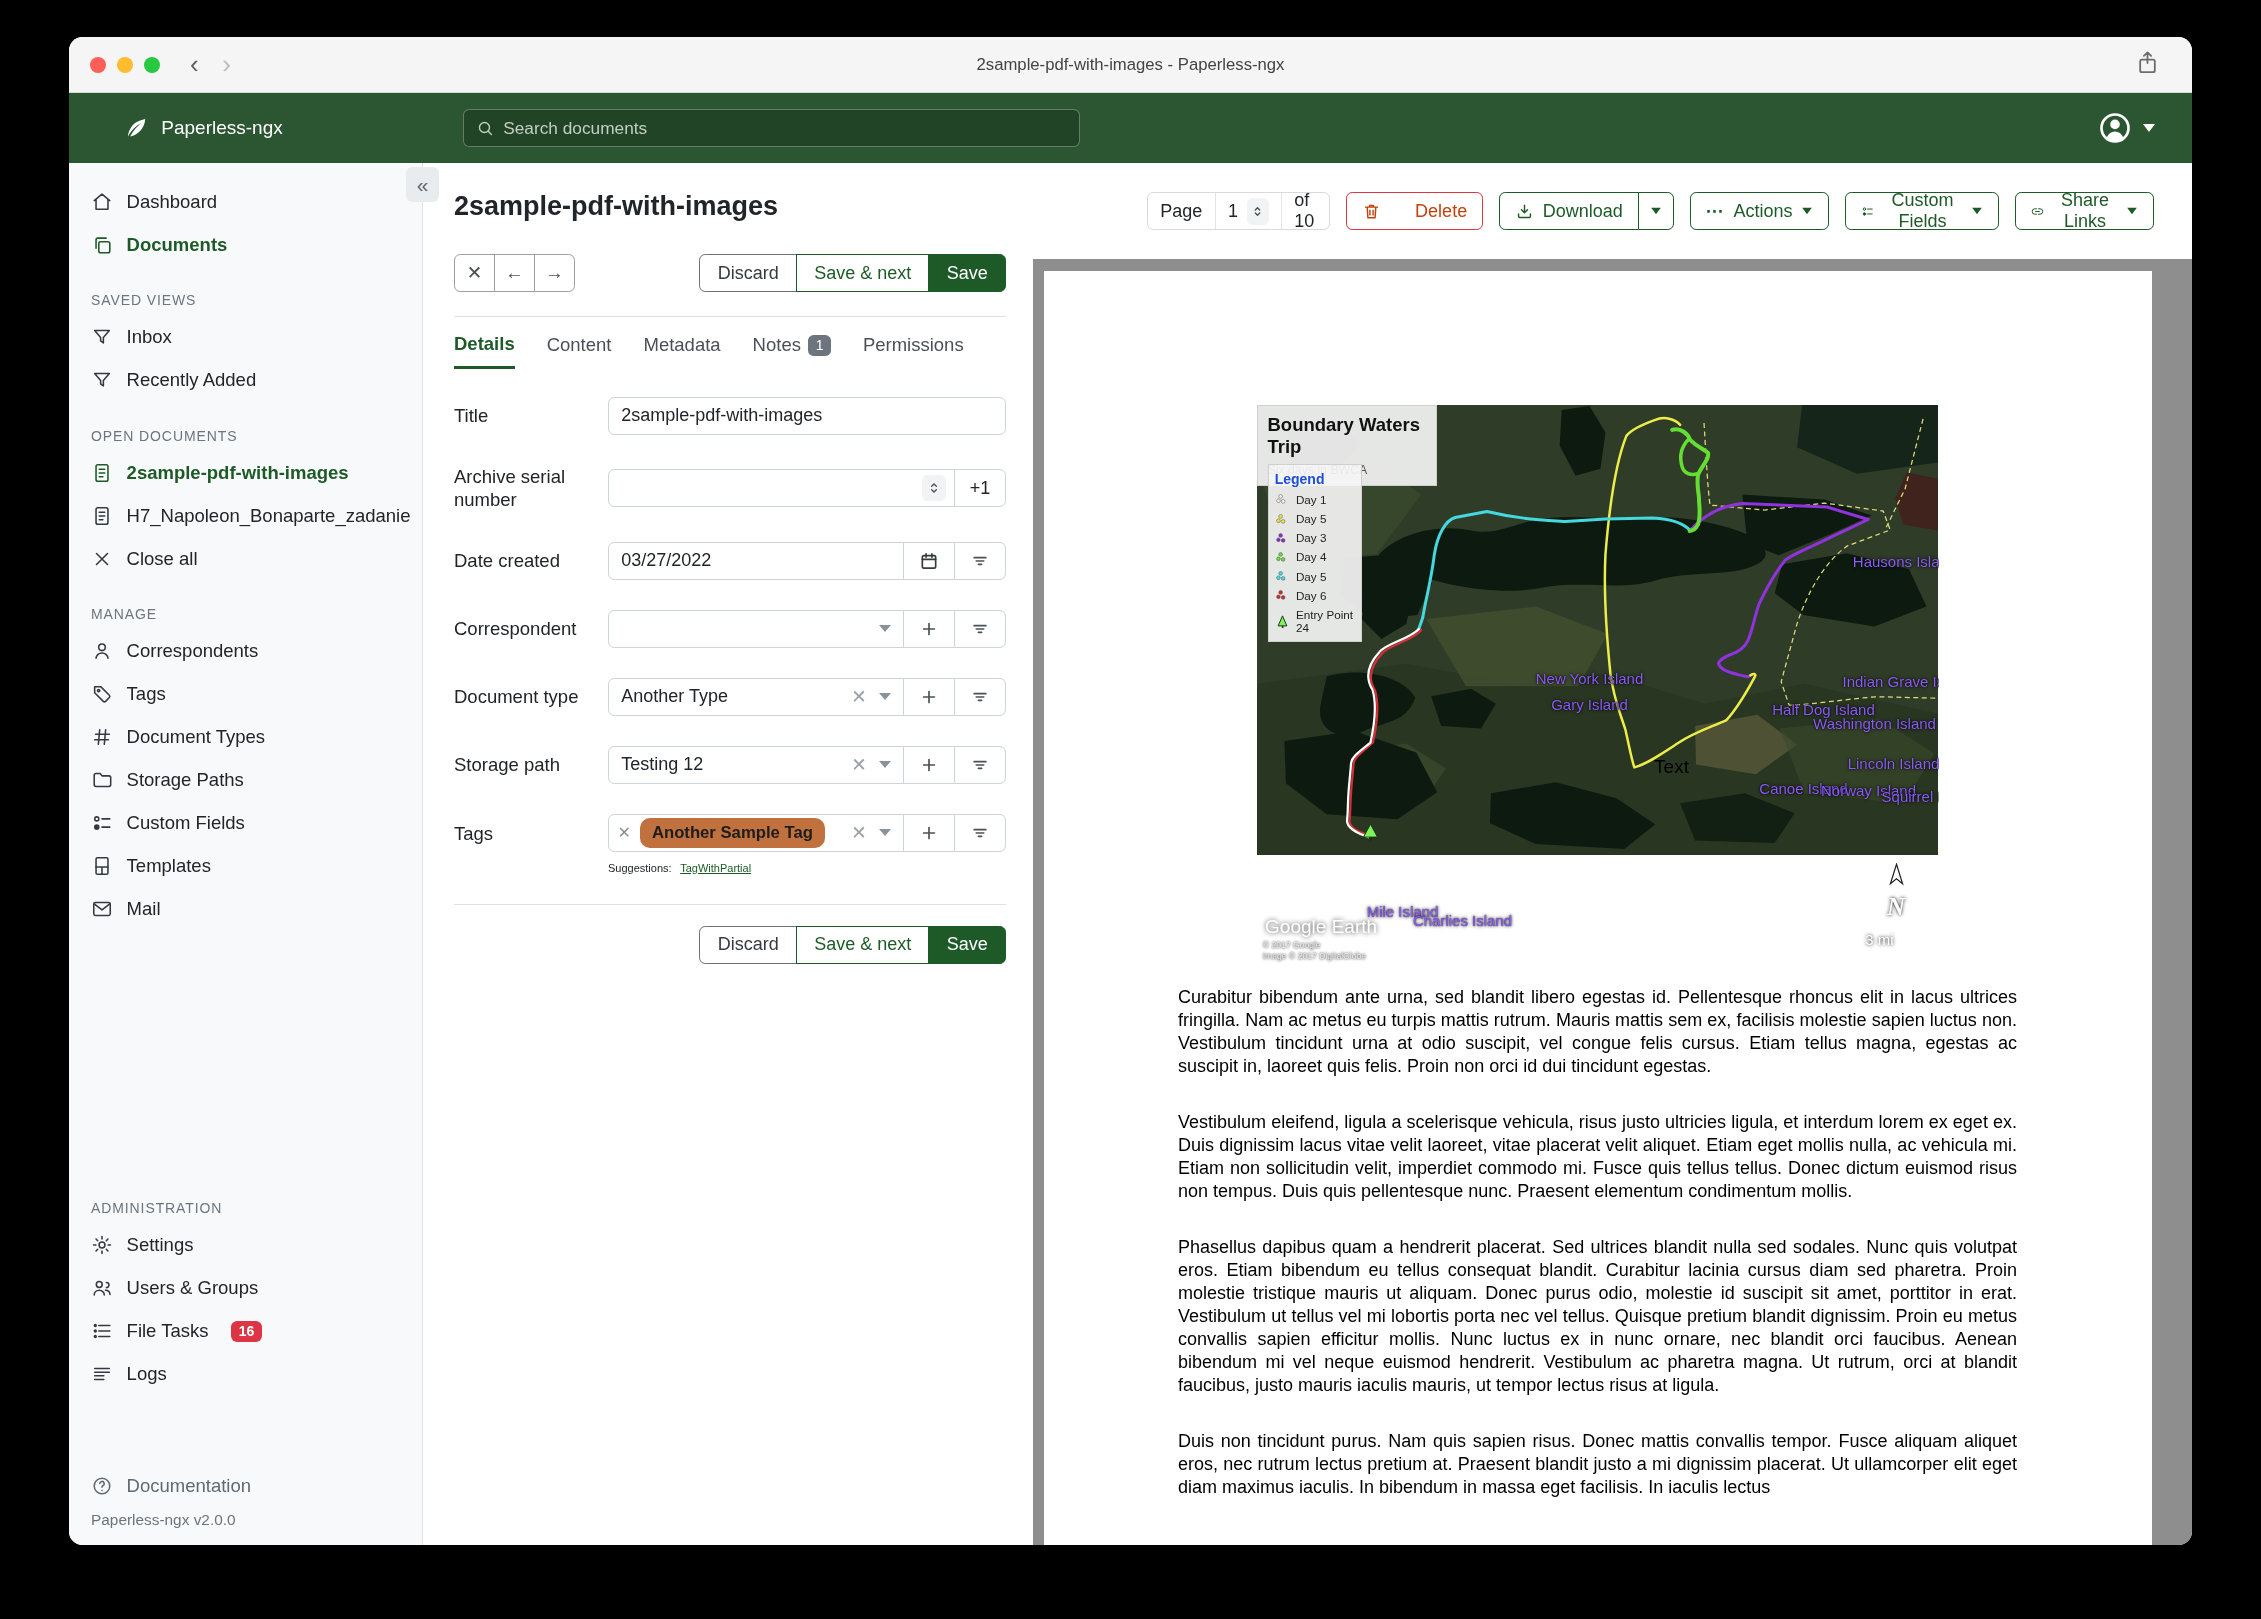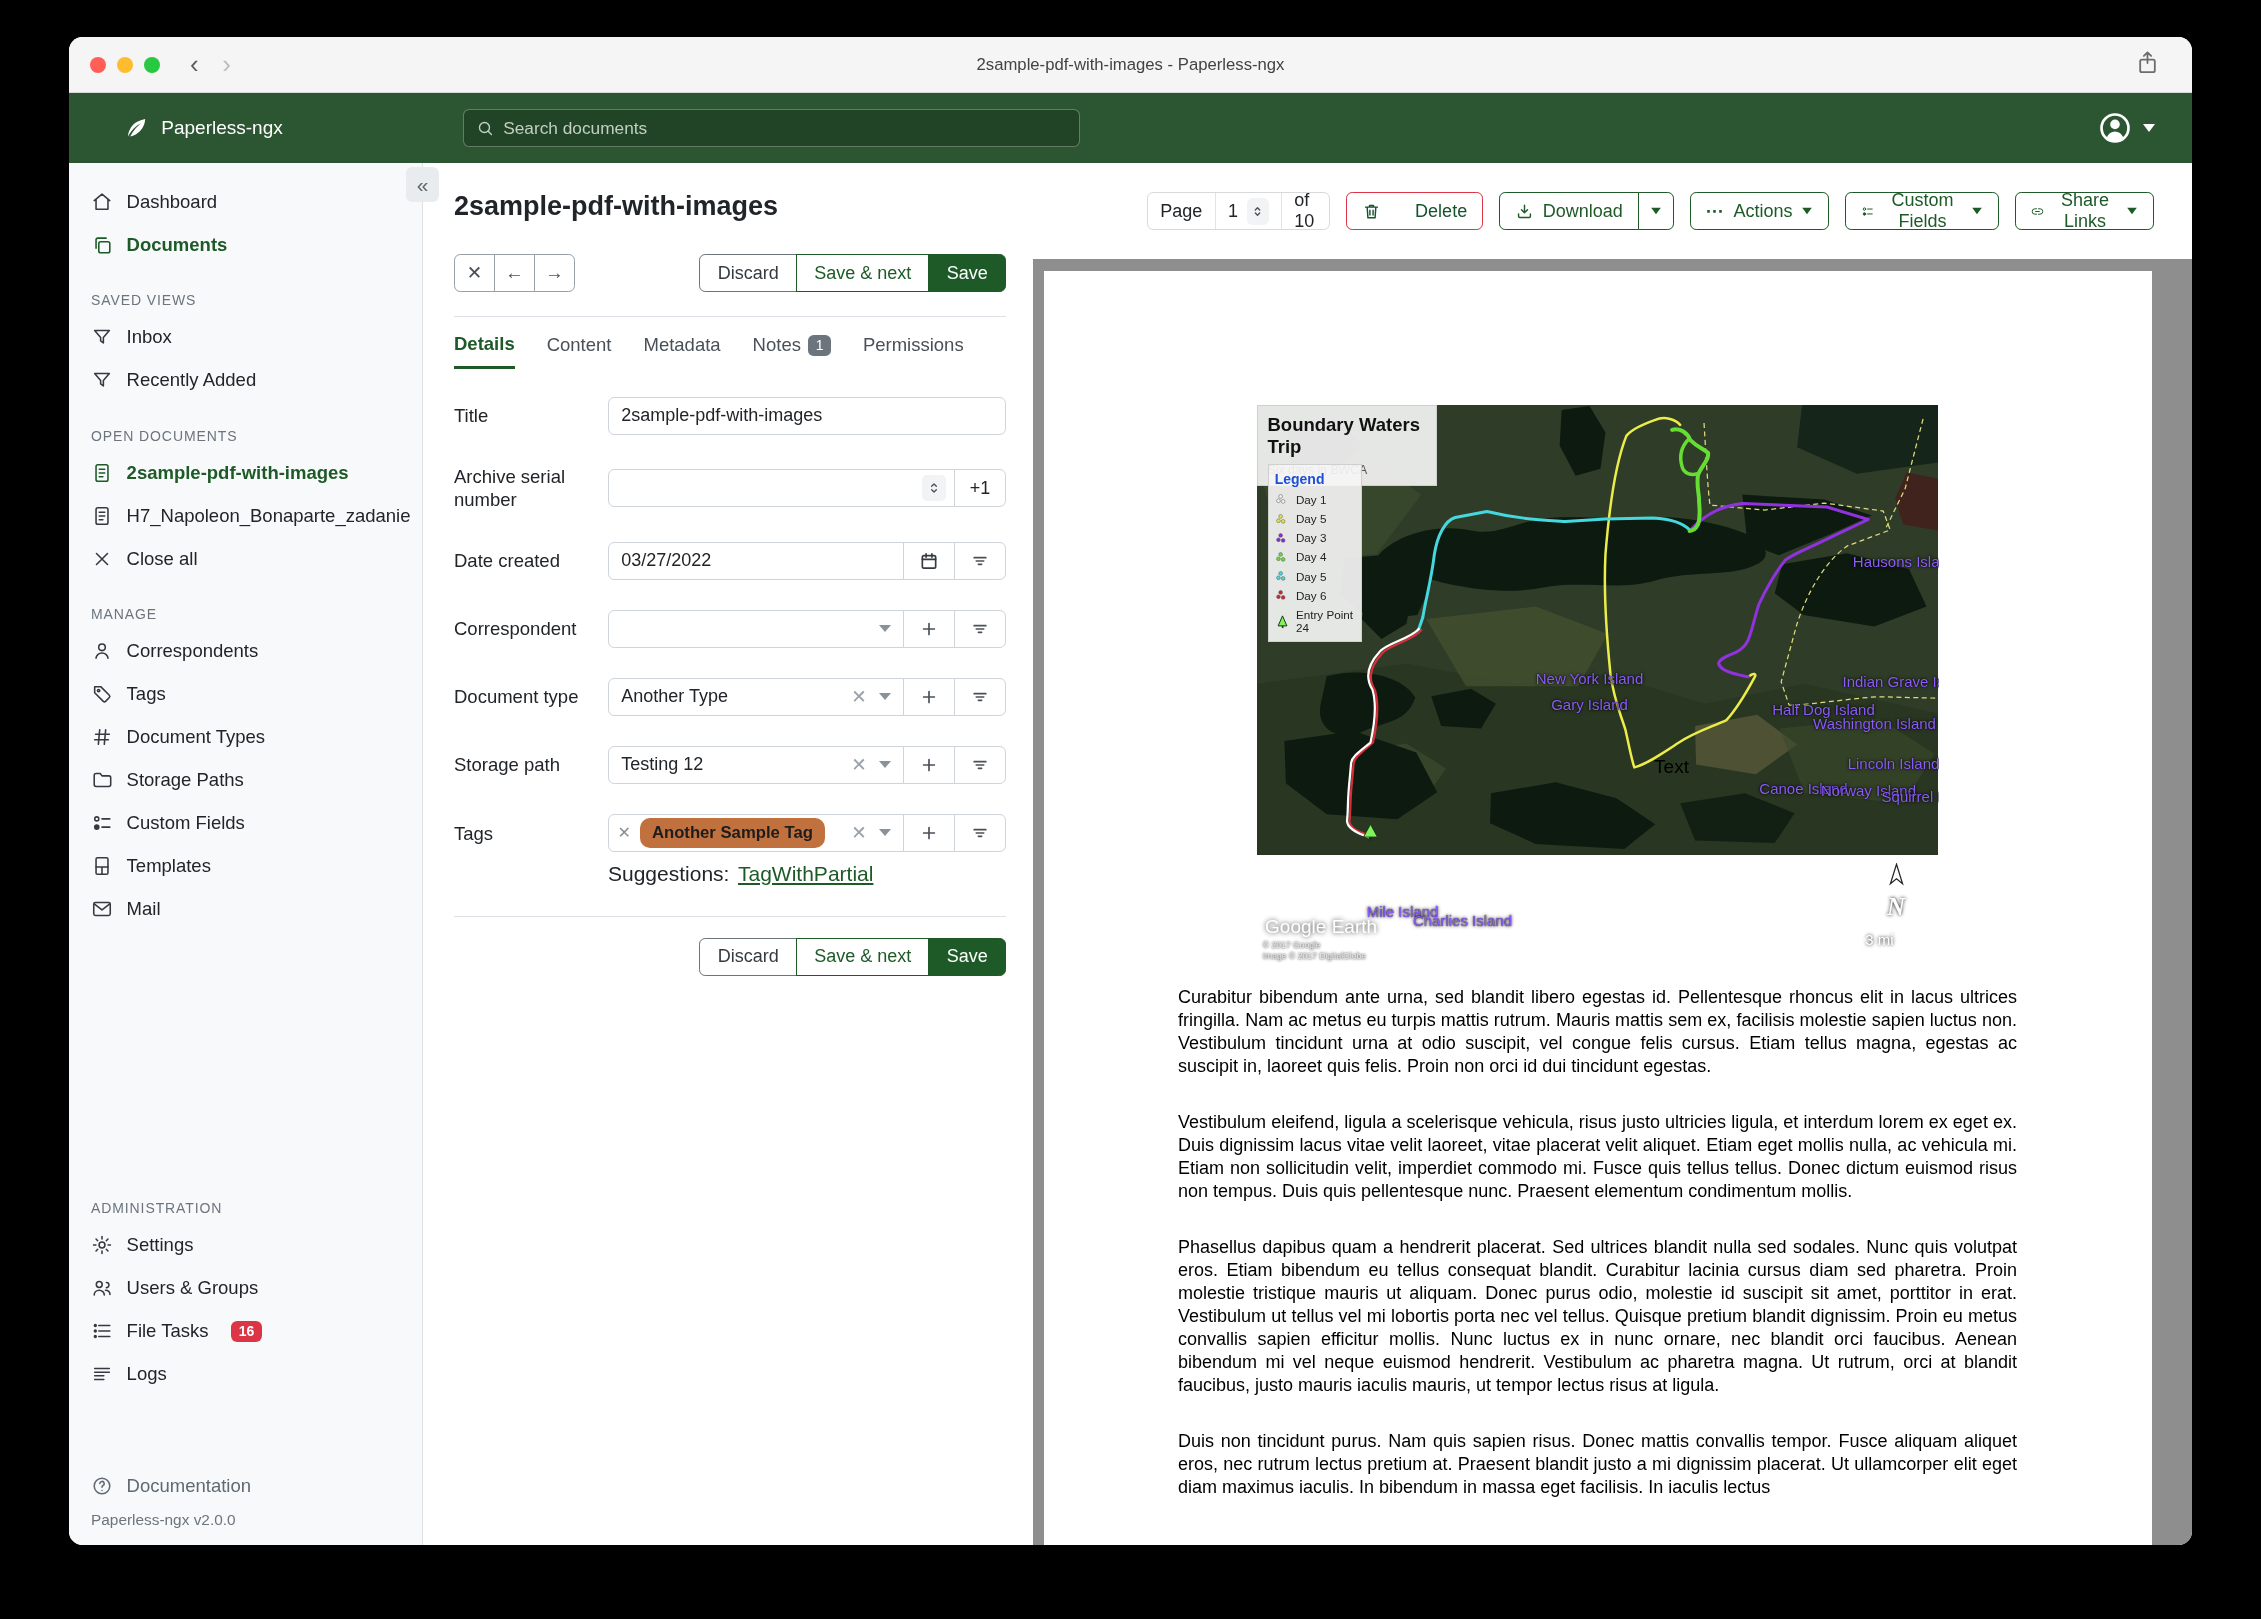--- a/index.html
+++ b/index.html
@@ -103,39 +103,39 @@
   .stepper { position:absolute; right:8.6px; top:5px; width:23.5px; height:26px; background:#f1f3f5;
              border-radius:5px; color:#495057; display:flex; align-items:center; justify-content:center; }
   .stepper svg { width:16px; height:16px; }
   .sel-icons { margin-left:auto; display:flex; align-items:center; gap:12.3px; color:#8a9299; }
   .xmark { font-size:18.5px; color:#9aa1a8; }
   .dcaret { width:0;height:0;border-left:6.2px solid transparent;border-right:6.2px solid transparent;
             border-top:7.4px solid #8a9299; }
   .chip { background:#c0713d; color:#1c1c1c; font-weight:700; font-size:16.7px;
           padding:5px 12.3px; border-radius:10px; margin-left:8.6px; white-space:nowrap; }
   .tagx { font-size:16px; color:#868e96; }
-  .suggest { margin-top:10px; font-size:21px; color:#212529; }
+  .suggest { margin-top:10px; font-size:11px; color:#212529; }
   .suggest a { color:#1d5a27; text-decoration:underline; margin-left:8.6px; cursor:pointer; }
   .bottom-save { display:flex; justify-content:flex-end; margin-top:21px; }
 
   
   .right-col { flex:1; display:flex; flex-direction:column; min-width:0; }
   .doc-toolbar { height:96px; display:flex; align-items:center; padding:0 38px 0 114px; gap:16px; }
   .page-widget { display:flex; align-items:stretch; border:1.2px solid #d9d9d9; border-radius:6.2px;
                  height:38px; overflow:hidden; background:#fff; color:#212529; font-size:18px; }
   .pw-seg { display:flex; align-items:center; padding:0 12.3px; }
   .pw-input { border-left:1.2px solid #e3e3e3; border-right:1.2px solid #e3e3e3; gap:8.6px; }
   .pw-step { width:22px; height:27px; background:#f1f3f5; border-radius:5.6px; color:#495057;
              display:flex; align-items:center; justify-content:center; }
   .pw-step svg { width:15px; height:15px; }
   .tb-group { margin-left:auto; display:flex; gap:16px; }
   .tbtn { height:38px; border:1.2px solid #1d5a27; color:#1d5a27; border-radius:6.2px; background:#fff;
           display:flex; align-items:center; padding:0 15px; gap:8.6px; font-size:18px; cursor:pointer; }
   .tbtn svg { width:19px; height:19px; }
-  .tbtn.danger { border-color:#dc3545; color:#14532d;gap:34px; }
+  .tbtn.danger { border-color:#dc3545; color:#c2410c;gap:34px; }
   .tbtn .caret { border-top-color:currentColor; transform:scale(.8); }
   .split { display:flex; }
   .split .tbtn.mainpart { border-radius:6.2px 0 0 6.2px; }
   .split .tbtn.caretpart { border-radius:0 6.2px 6.2px 0; margin-left:-1.2px; padding:0 11px; }
 
   .preview-area { flex:1; background:#8e8e8e; padding:11.7px 40px 0 10.5px; overflow:hidden; }
   .pdf-page { background:#fff; width:1108px; height:1296px; }
   .page-pad { padding-top:134px; }
 
   

